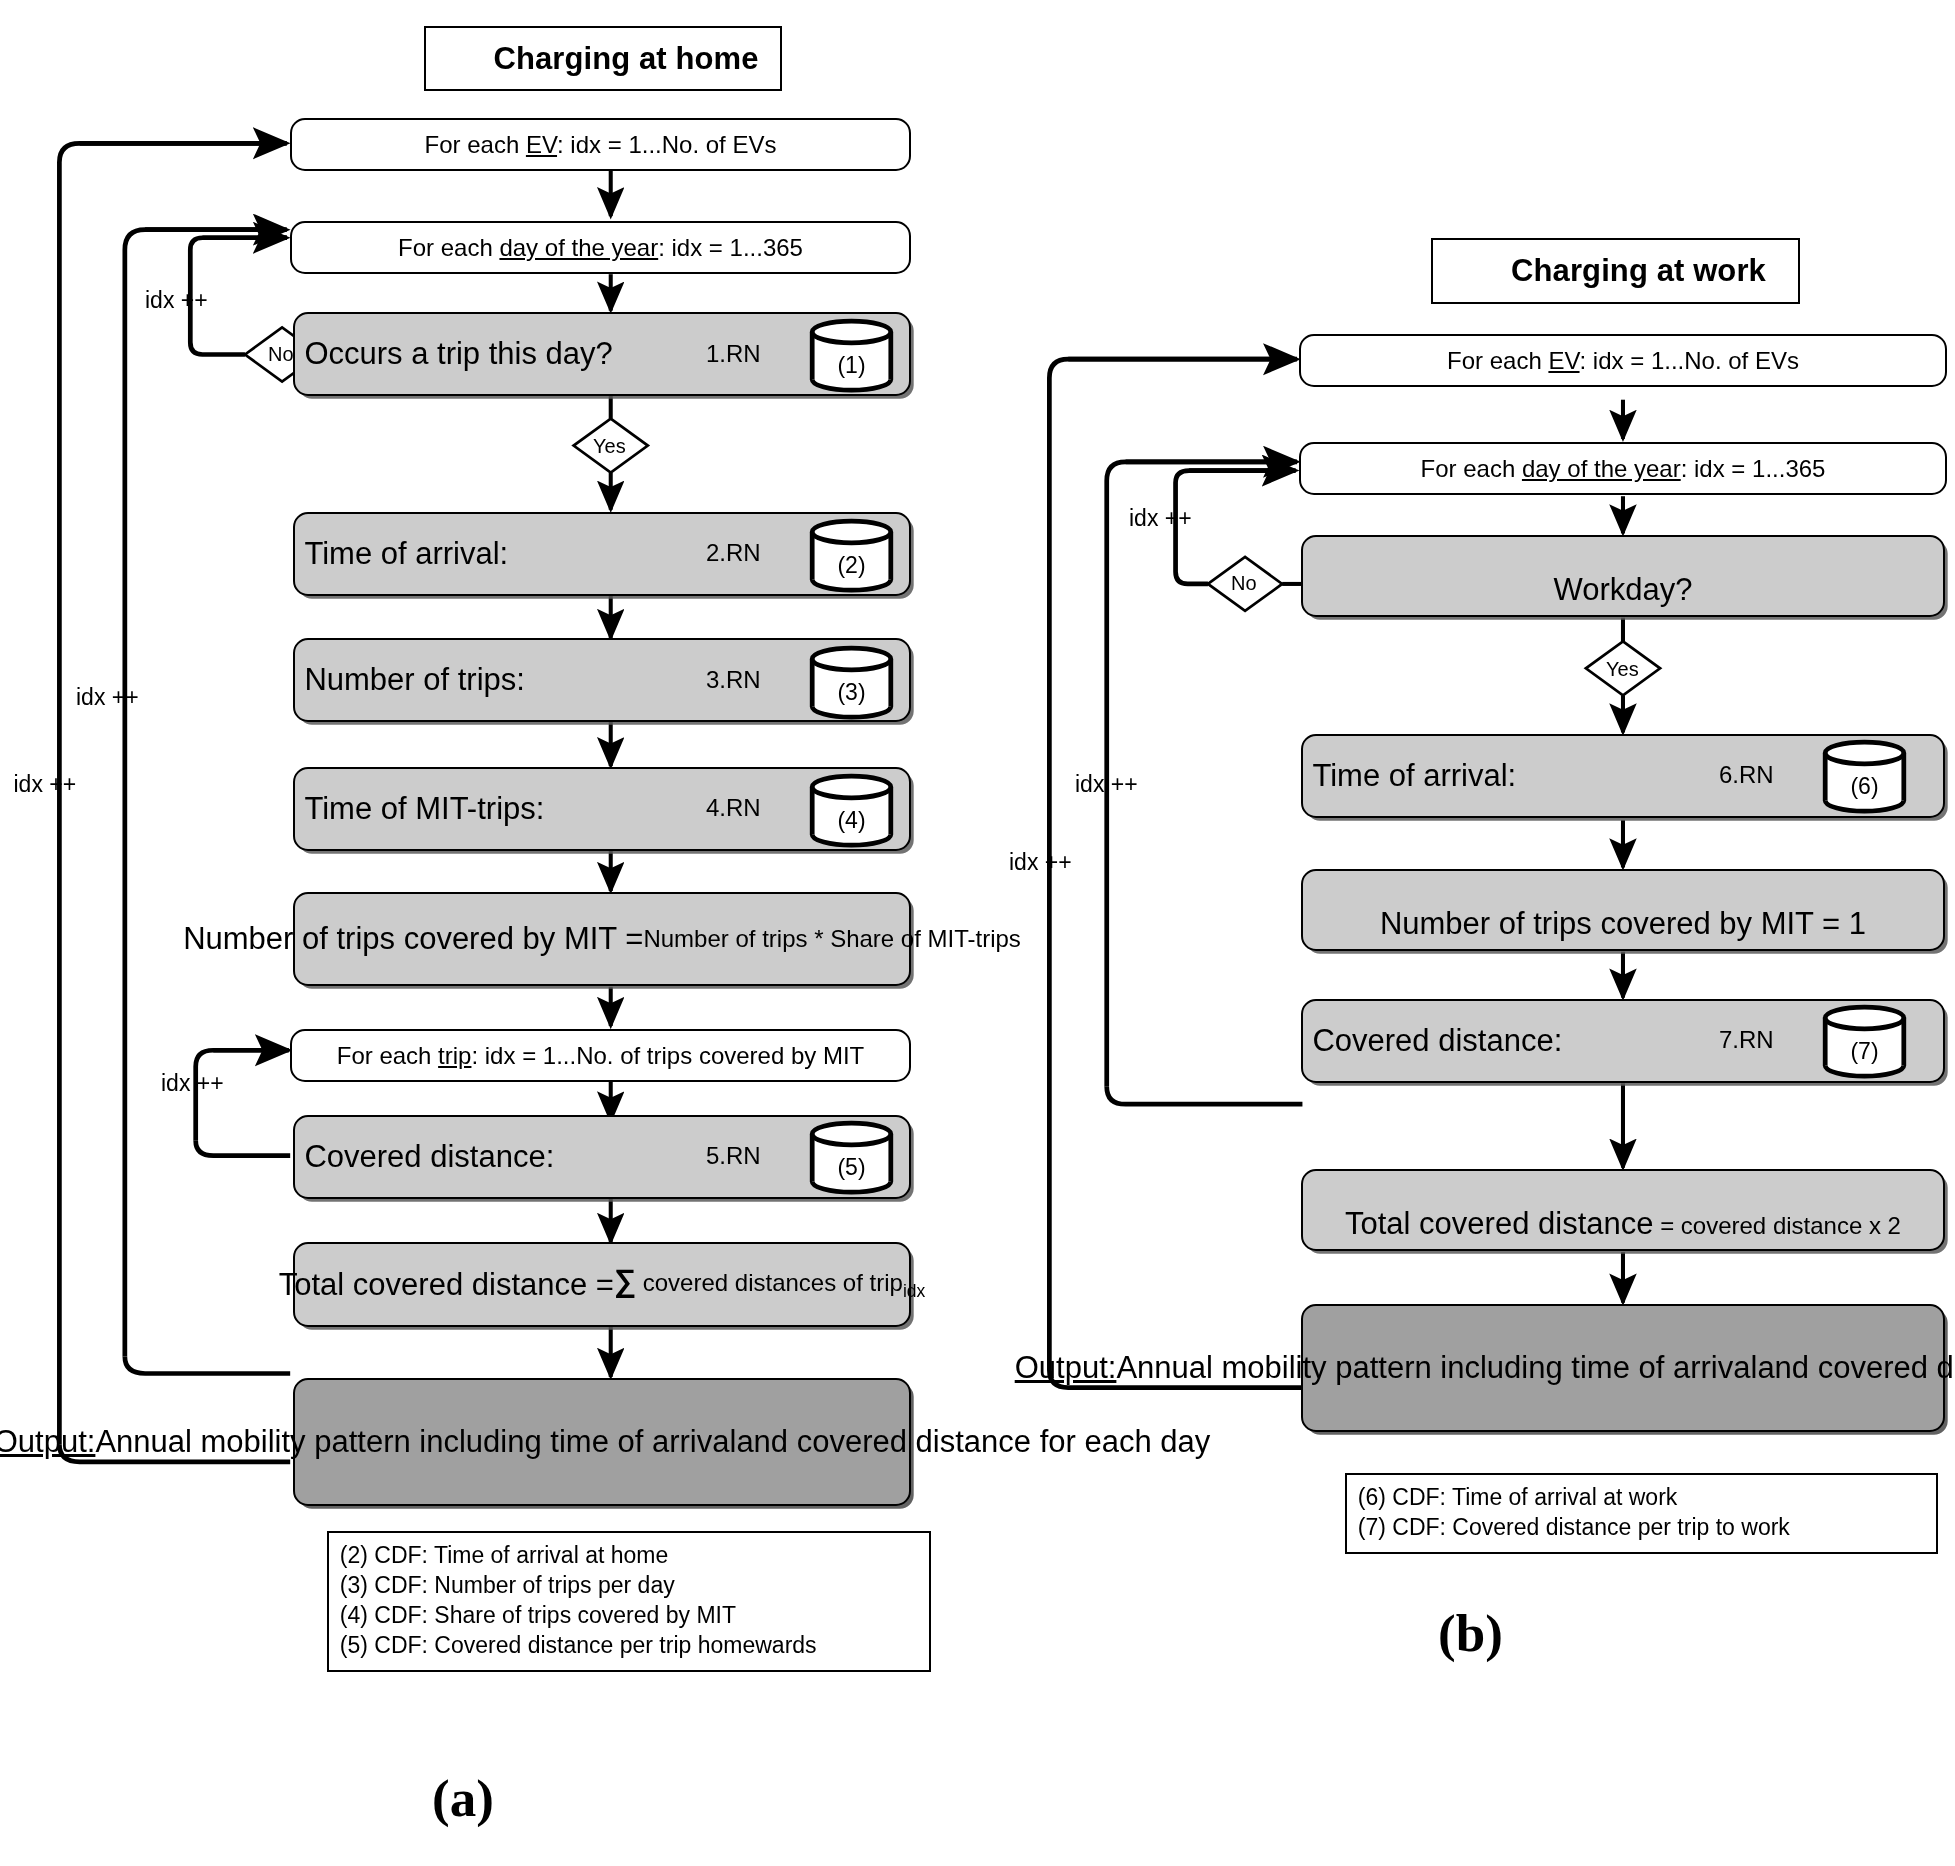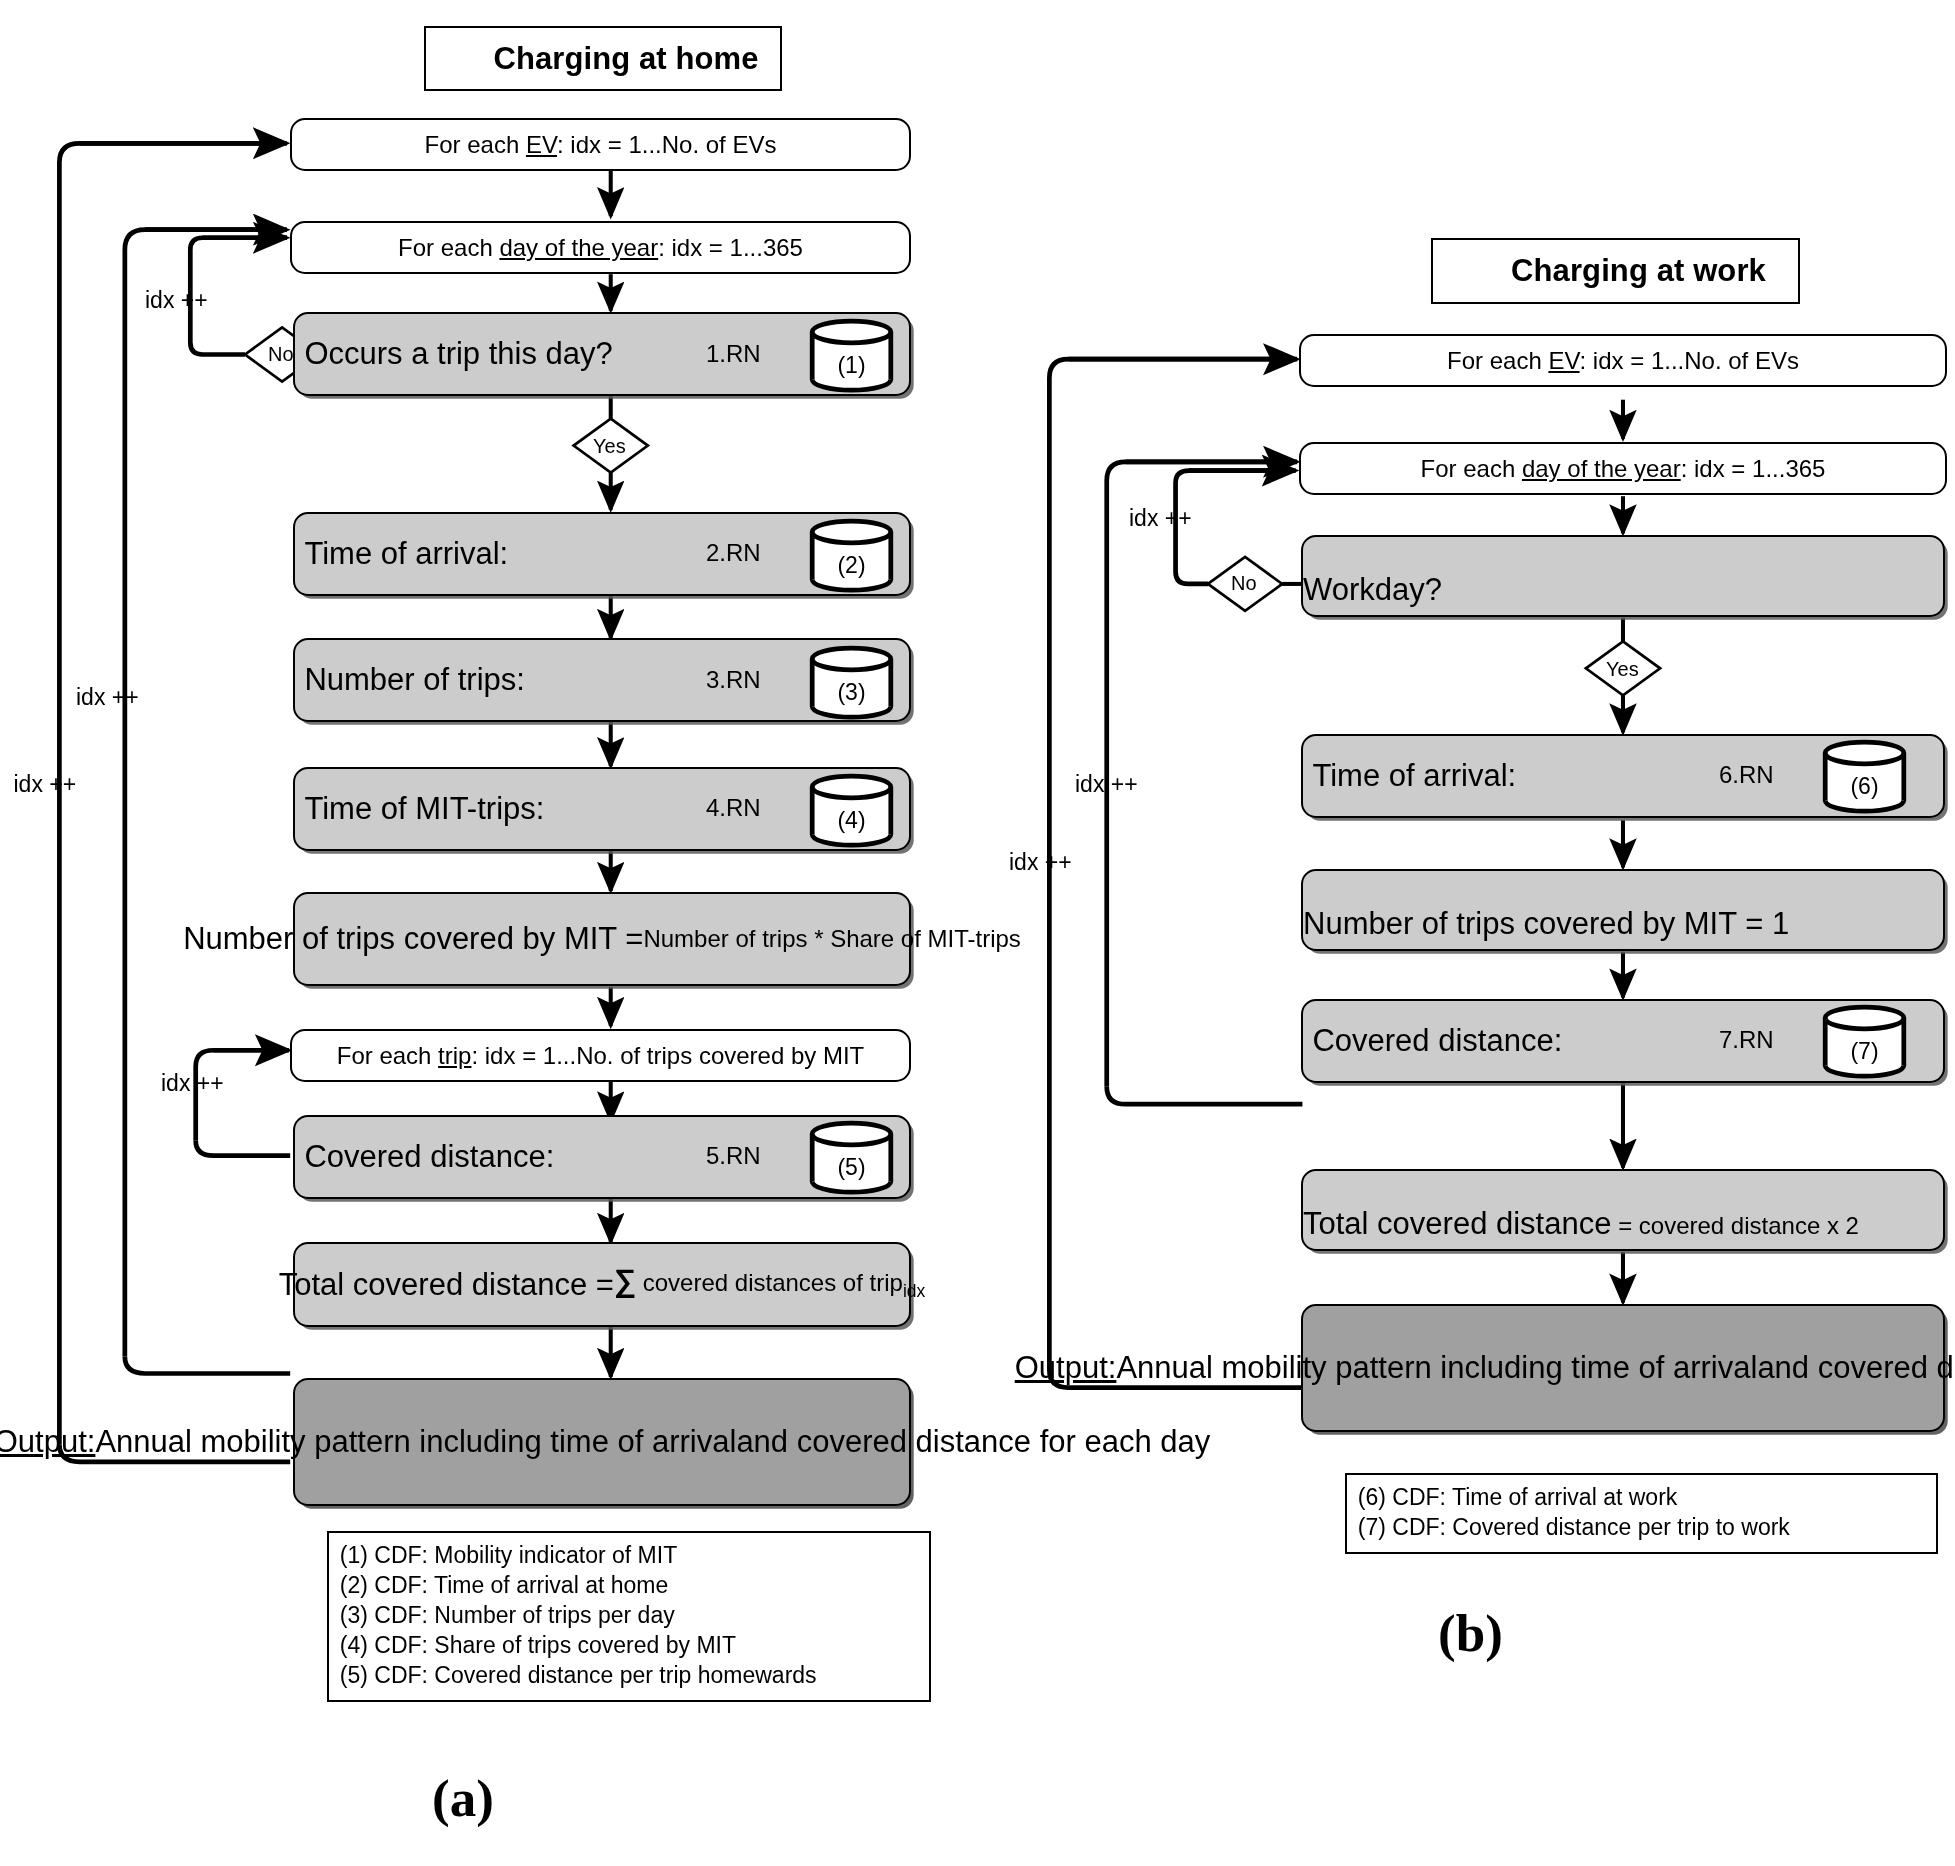--- a/index.html
+++ b/index.html
@@ -9,21 +9,21 @@
   .node{position:absolute;box-sizing:border-box;display:flex;align-items:center;justify-content:center;}
   .rr{border:2.7px solid #000;border-radius:15px;background:#fff;}
   .rr.gray{background:#cccccc;box-shadow:4px 4px 0 -1.3px rgba(90,90,90,.85);}
   .rr.dgray{background:#a0a0a0;box-shadow:4px 4px 0 -1.3px rgba(70,70,70,.85);}
   .titlebox{border:2.7px solid #000;background:#fff;border-radius:0;padding-left:46px;}
   .titlebox .t{font-weight:bold;font-size:31px;letter-spacing:0.1px;}
   .legendbox{border:2px solid #000;background:#fff;display:block;padding:8px 10.8px 9.4px 10.8px;margin-left:15px;}
   .legendbox div{font-size:23px;line-height:1.30;white-space:nowrap;}
   .plain{font-size:24px;white-space:nowrap;}
   .bold{font-size:31px;font-weight:normal;white-space:nowrap;}
-  .ctr{width:100%;text-align:left;margin-top:27px;}
+  .ctr{width:100%;text-align:center;margin-top:27px;}
   .two-line{display:flex;flex-direction:row;align-items:center;justify-content:center;line-height:1.22;text-align:center;}
   .rn{position:absolute;font-size:24px;white-space:nowrap;margin-left:28px;}
   .cyl{position:absolute;}
   .idx{position:absolute;font-size:23px;white-space:nowrap;}
   .diamond-lbl{position:absolute;font-size:20px;white-space:nowrap;}
   .panel-lbl{position:absolute;font-family:"Liberation Serif",serif;font-weight:bold;font-size:53px;}
   .u{text-decoration:underline;}
   .sub{font-size:17.5px;vertical-align:sub;}
   .sigma{font-size:31px;font-weight:bold;line-height:.9;}
 </style>
@@ -208,21 +208,20 @@
 
 <span class="diamond-lbl" style="left:268px;top:343px;">No</span>
 <span class="diamond-lbl" style="left:593px;top:435px;">Yes</span>
 
 <span class="idx" style="left:145px;top:287px;">idx ++</span>
 <span class="idx" style="left:76px;top:684px;">idx ++</span>
 <span class="idx" style="left:13.5px;top:771px;">idx ++</span>
 <span class="idx" style="left:161px;top:1070px;">idx ++</span>
 
 <div class="legendbox" style="position:absolute;left:312px;top:1531px;width:578px;">
-  <div>(1) CDF: Mobility indicator of MIT</div>
   <div>(2) CDF: Time of arrival at home</div>
   <div>(3) CDF: Number of trips per day</div>
   <div>(4) CDF: Share of trips covered by MIT</div>
   <div>(5) CDF: Covered distance per trip homewards</div>
 </div>
 
 <span class="panel-lbl" style="left:432px;top:1768px;">(a)</span>
 
 <div class="node titlebox" style="left:1431px;top:238px;width:369px;height:66px;">
   <span class="t">Charging at work</span>

